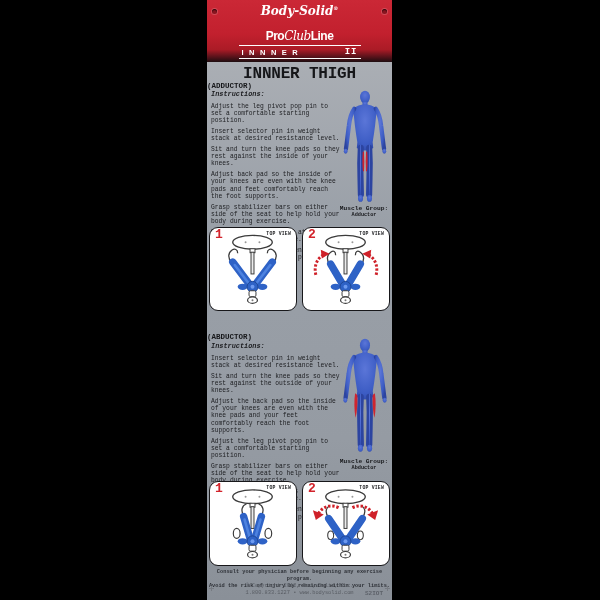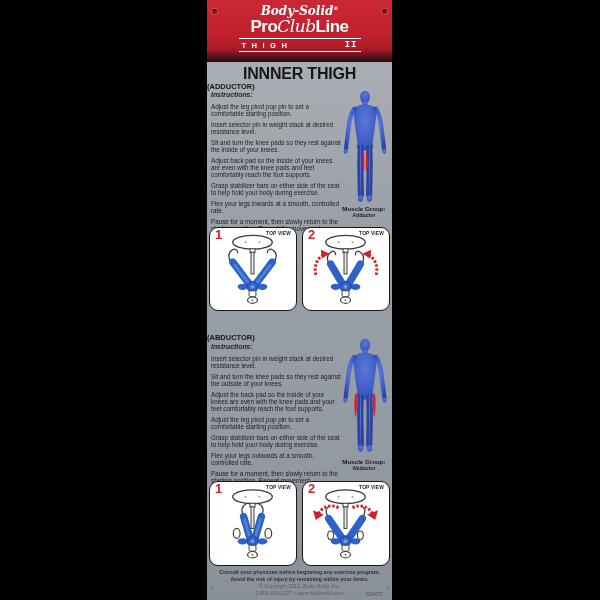--- a/index.html
+++ b/index.html
@@ -9,30 +9,30 @@
            box-shadow:inset 2px 0 3px rgba(0,0,0,.45), inset -2px 0 3px rgba(0,0,0,.45);}
   
   .header{position:absolute;top:0;left:0;right:0;height:62px;
           background:linear-gradient(180deg,#cb2836 0%,#c2202e 55%,#ab1b26 80%,#5d131b 91%,#1d0d10 100%);}
   .rivet{position:absolute;top:9px;width:5px;height:5px;border-radius:50%;background:#8a1520;
          box-shadow:inset 0 1px 1px rgba(0,0,0,.7),0 0 0 1px rgba(255,255,255,.18);}
   .rivet.l{left:5px}.rivet.r{right:5px}
   .brand-script{margin-top:5px;text-align:center;color:#fff;
                 font-family:"DejaVu Serif",serif;font-style:italic;font-weight:700;font-size:12px;line-height:1.1;}
   .brand-reg{font-size:5px;vertical-align:super;font-style:normal;}
-  .brand-line{text-align:center;color:#fff;font-size:17px;line-height:1;letter-spacing:-.5px;margin-top:0;}
+  .brand-line{text-align:center;color:#fff;font-size:12px;line-height:1;letter-spacing:-.5px;margin-top:12px;}
   .brand-line .pro,.brand-line .line{font-weight:800;}
   .brand-line .club{font-family:"DejaVu Serif",serif;font-style:italic;font-weight:400;}
   .series-row{width:116px;margin:3px auto 0;border-top:1.5px solid #fff;border-bottom:1.5px solid #fff;
               display:flex;justify-content:space-between;align-items:center;padding:1px 3px;color:#fff;}
   .series-text{font-size:7.5px;font-weight:700;letter-spacing:5.5px;}
   .series-numeral{font-family:Liberation Mono, monospace;font-size:9px;font-weight:700;letter-spacing:1px;}
   
   .panel{position:absolute;top:62px;left:0;right:0;bottom:0;
-         background:linear-gradient(180deg,#aaaeb4 0%,#9aa0a8 30%,#959ba3 70%,#8a9098 100%);}
+         background:linear-gradient(180deg,#aaaeb4 0%,#9aa0a8 30%,#959ba3 70%,#8a9098 100%);font-family:Liberation Mono, monospace;}
   .sec-title{position:absolute;left:0;right:0;text-align:center;color:#16171a;
              font-weight:700;font-size:16px;letter-spacing:-.2px;line-height:1;}
   .sec-sub{position:absolute;left:0;right:0;text-align:left;color:#16171a;
            font-weight:700;font-size:7.5px;line-height:1;}
   .instructions{position:absolute;left:4px;width:131px;color:#1c1d20;font-size:6.3px;line-height:1.15;}
   .instr-label{font-weight:700;font-style:italic;font-size:6.9px;margin:0 0 1px;}
   .instructions p{margin:0 0 3.6px;}
   .figure{position:absolute;right:2px;width:50px;}
   .muscle{position:absolute;right:0;width:56px;text-align:center;color:#17181b;line-height:1.2;}
   .mg-label{font-size:6.2px;font-weight:700;}
@@ -59,21 +59,21 @@
 
 <div class="stage">
   <div class="placard">
 
     <div class="header">
       <div class="rivet l"></div>
       <div class="rivet r"></div>
       <div class="brand-script"><span>Body-Solid</span><span class="brand-reg">®</span></div>
       <div class="brand-line"><span class="pro">Pro</span><span class="club">Club</span><span class="line">Line</span></div>
       <div class="series-row">
-        <span class="series-text">THIGH</span>
+        <span class="series-text">INNNER</span>
         <span class="series-numeral">II</span>
       </div>
     </div>
 
     <div class="panel">
 
       <div class="sec-title" style="top:4px">INNNER THIGH</div>
       <div class="sec-sub" style="top:21px">(ADDUCTOR)</div>
 
       <div class="instructions" style="top:29px">

